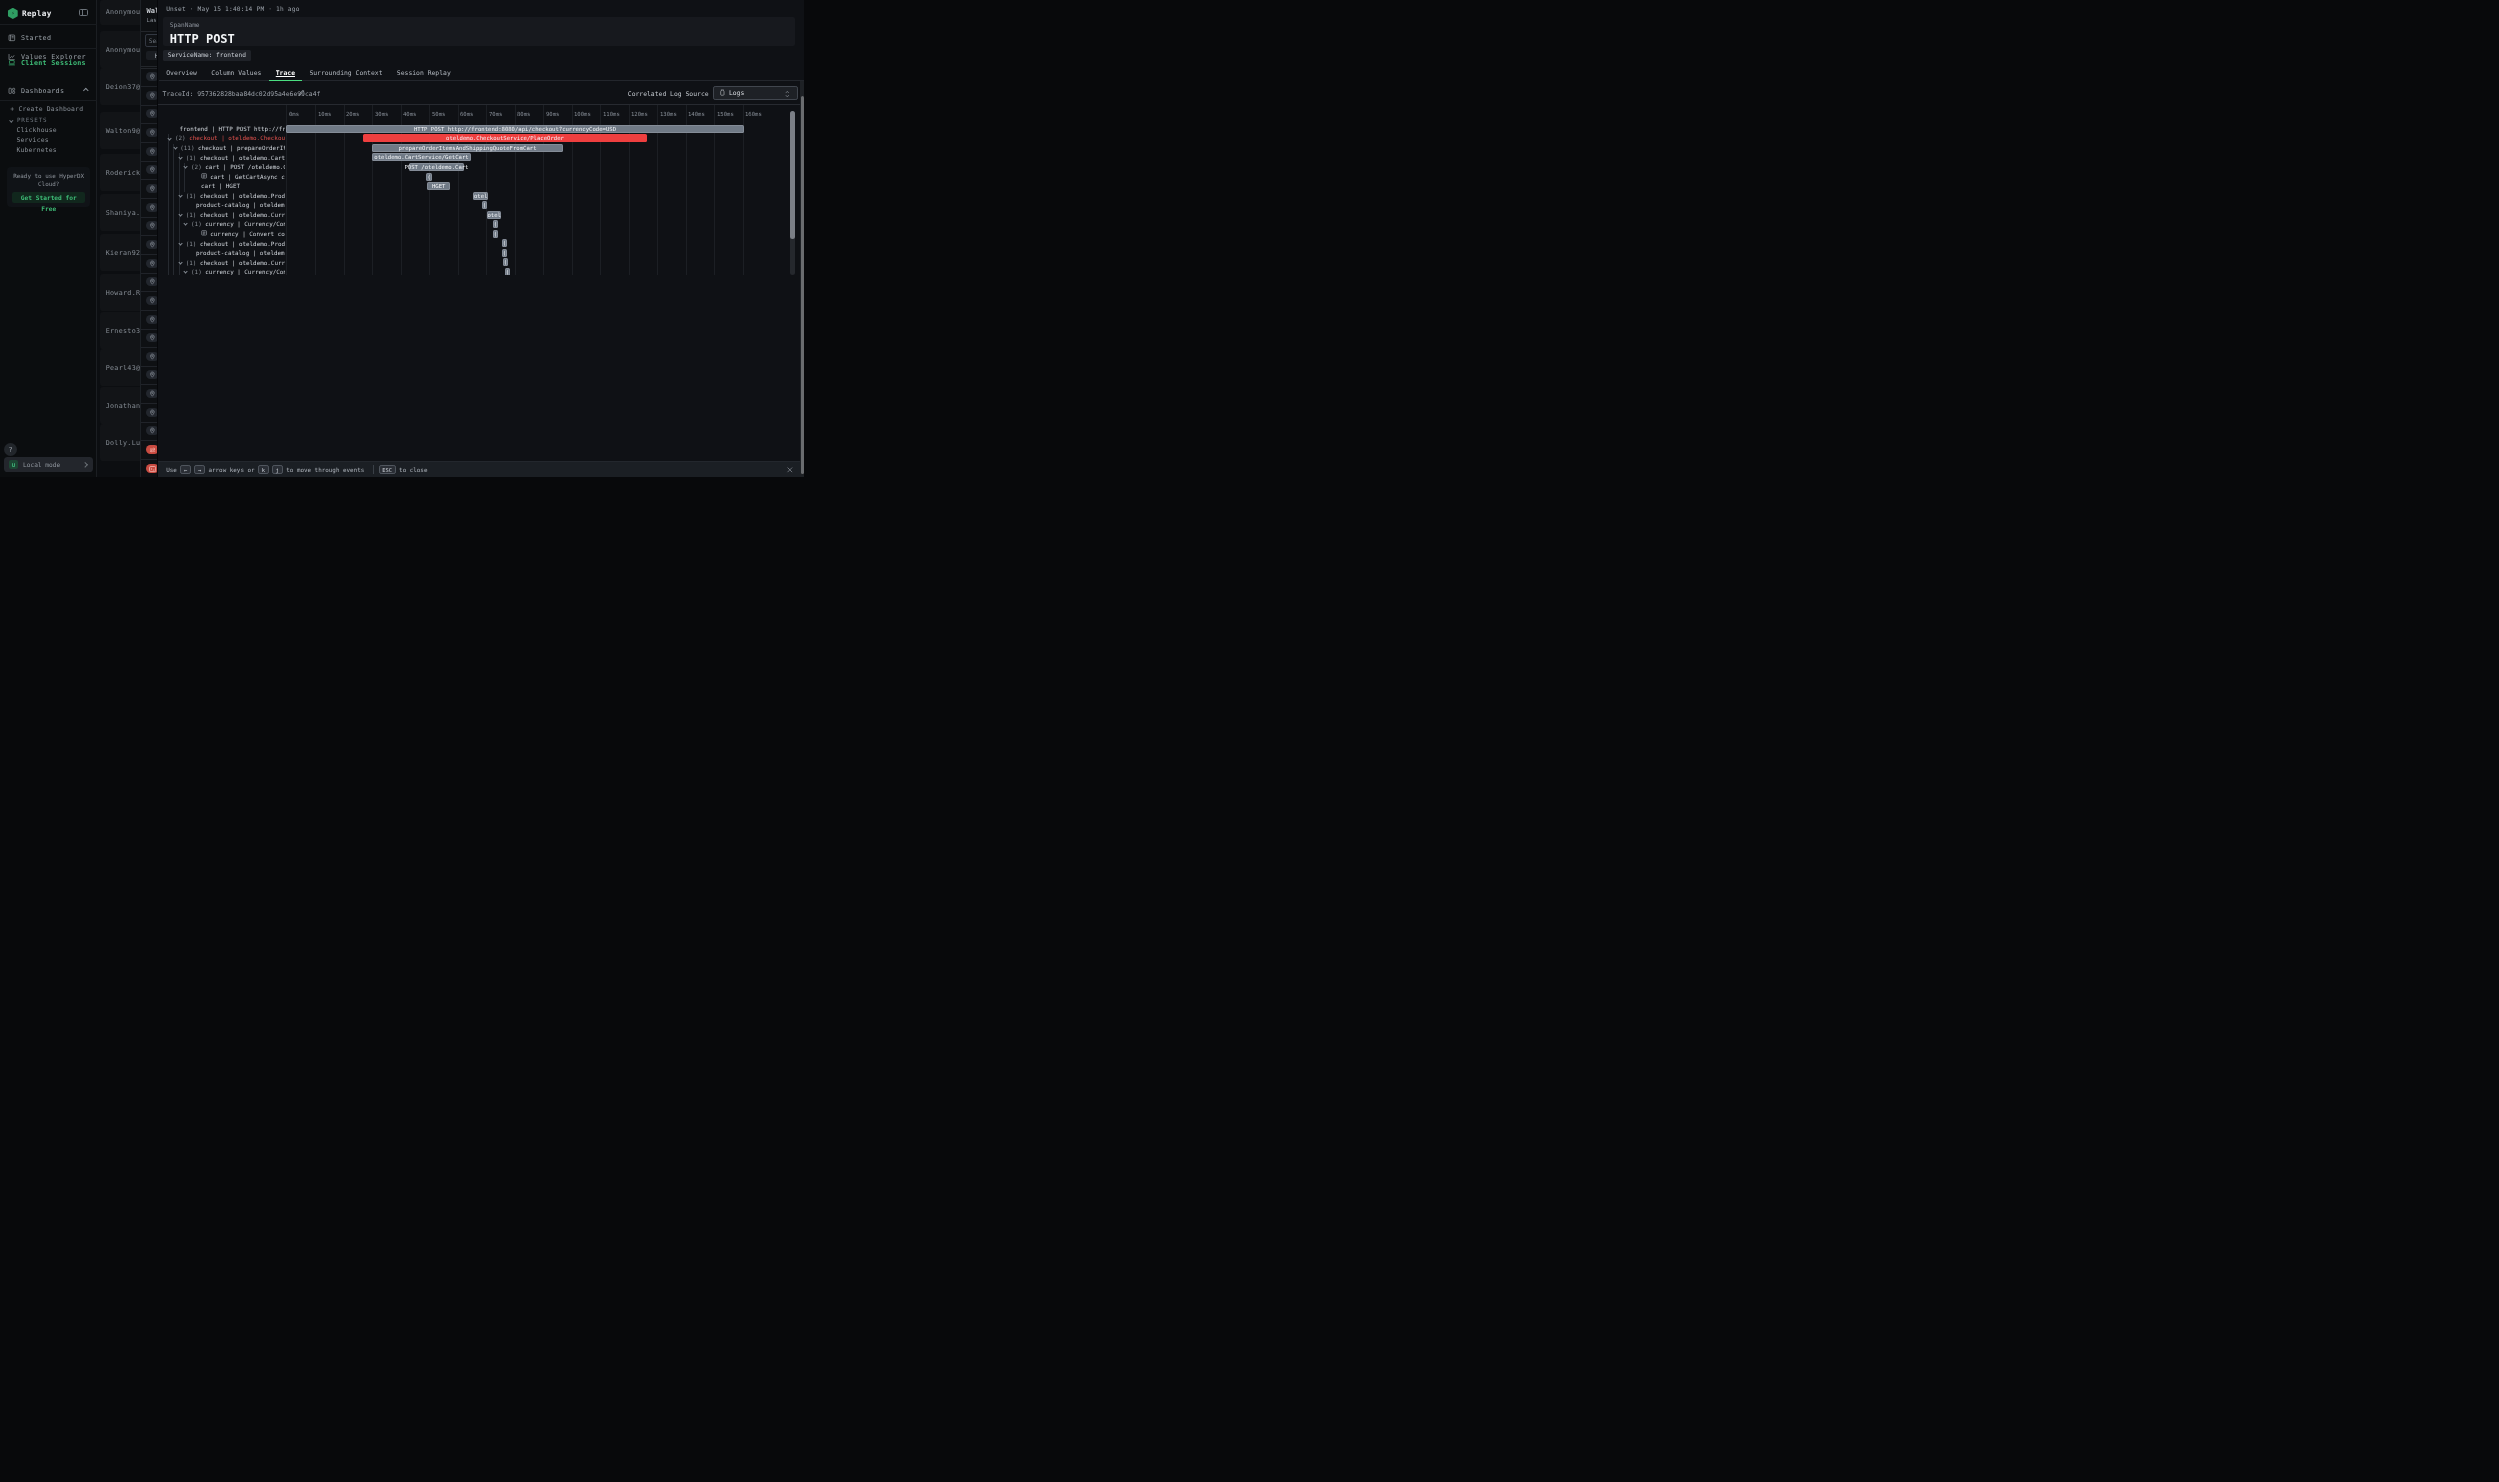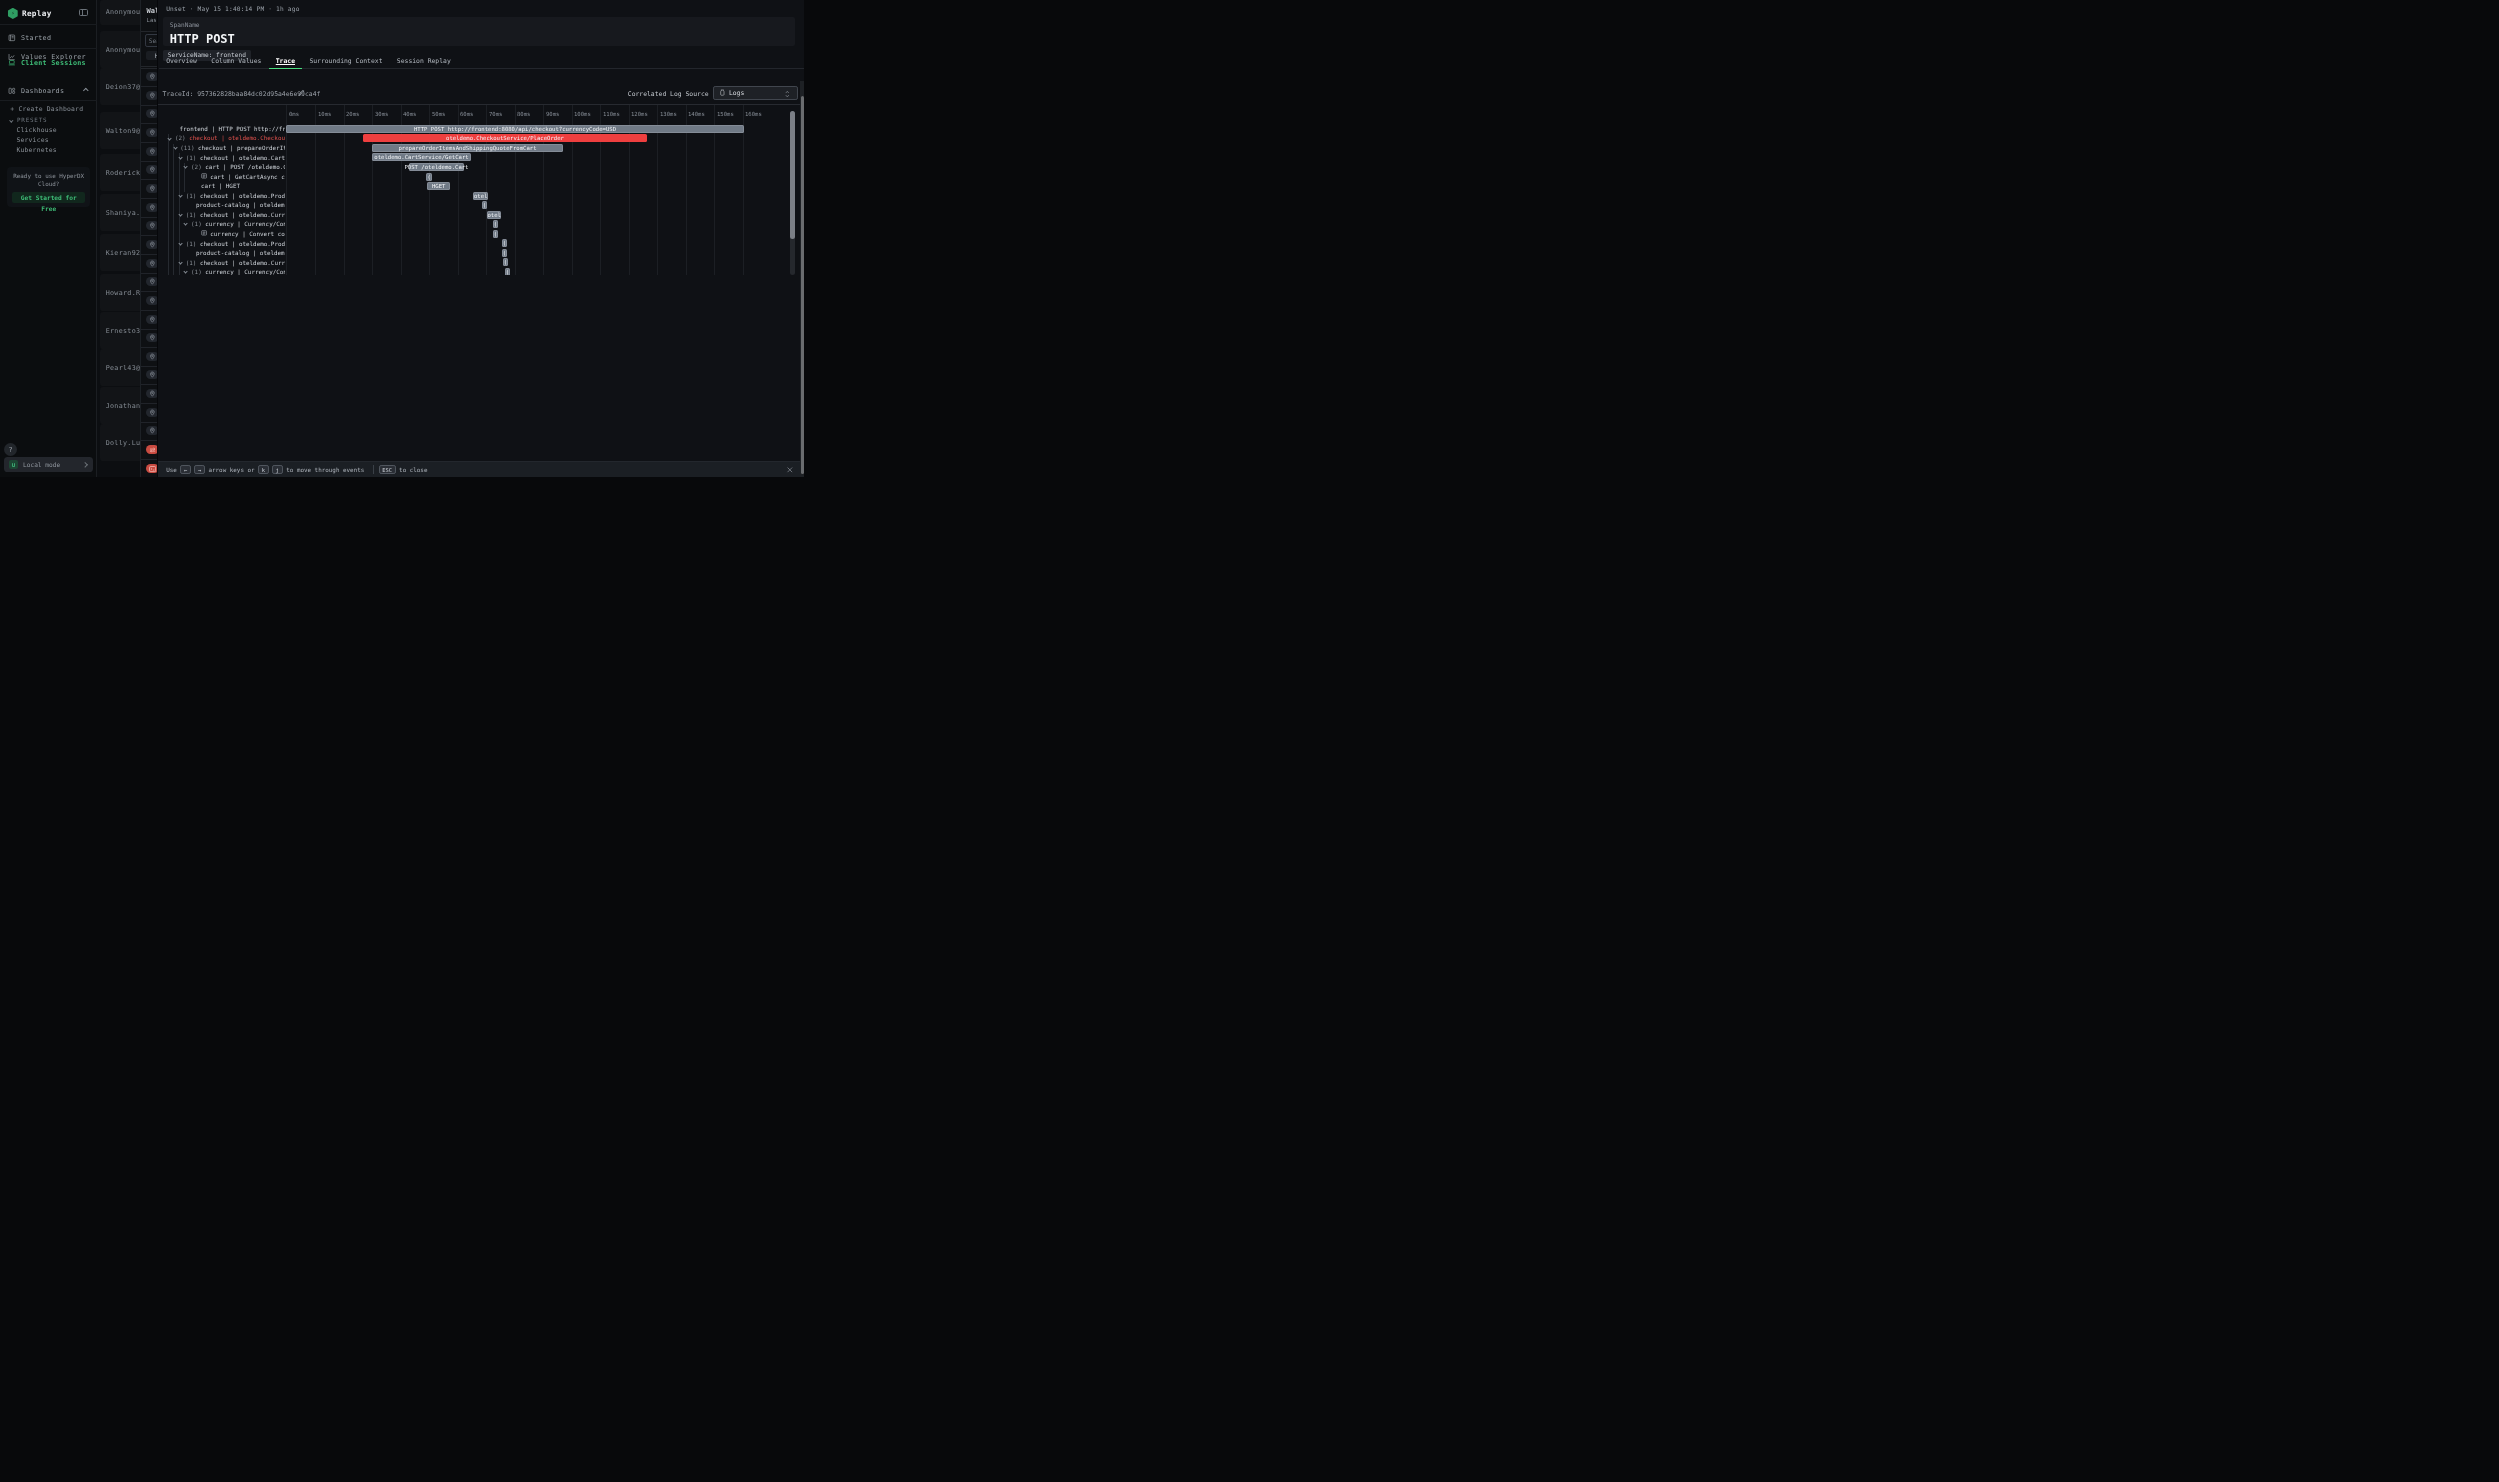--- a/index.html
+++ b/index.html
@@ -53,21 +53,21 @@
   .badge.red { background:#c94b41; }
   .badge svg { display:block; }
 
   
   #drawer { position:absolute; left:157px; top:0; width:647px; height:477px; background:#0f1115; border-left:0.5px solid #06070a; }
   #status-line { position:absolute; left:8.2px; top:4.6px; font-size:6.2px; color:#9aa1a9; letter-spacing:0.2px; }
   #spanname-card { position:absolute; left:4.6px; top:17px; width:632px; height:29px; background:#17191e; border-radius:2.1px; }
   #spanname-label { position:absolute; left:7.2px; top:4.1px; font-size:6.2px; color:#8b919a; }
   #spanname-value { position:absolute; left:7.2px; top:15.4px; font-size:12px; font-weight:bold; color:#f5f7f9; }
   #service-chip { position:absolute; left:4.6px; top:50px; height:10.8px; background:#1f2228; border-radius:1.5px; font-size:6.2px; color:#c6cbd2; line-height:10.8px; padding:0 5.1px; }
-  #tabs { position:absolute; left:1px; top:54px; width:645px; height:15.4px; display:flex; border-bottom:1px solid #23262c; }
+  #tabs { position:absolute; left:1px; top:66px; width:645px; height:15.4px; display:flex; border-bottom:1px solid #23262c; }
   .tab { padding:0 7.2px; font-size:6.4px; color:#b3b9c0; display:flex; align-items:center; cursor:pointer; position:relative; white-space:nowrap; }
   .tab.active { color:#ffffff; font-weight:bold;text-decoration:underline; }
   .tab.active::after { content:""; position:absolute; left:0; right:0; bottom:-1px; height:1.5px; background:#4ade80; }
   #traceid-row { position:absolute; left:4.6px; top:86px; width:638px; height:14.4px; }
   #traceid-text { position:absolute; left:0; top:3.6px; font-size:6.4px; color:#9aa0a8; }
   #traceid-edit { position:absolute; left:135px; top:2.6px; color:#9aa0a8; cursor:pointer; }
   #correlated-label { position:absolute; right:92px; top:4.1px; font-size:6.4px; color:#c2c7cd; }
   #log-source-select { position:absolute; right:2.6px; top:0; width:85px; height:14px; background:#1e2126; border:0.5px solid #41464e; border-radius:2.1px; display:flex; align-items:center; cursor:pointer; color:#d8dce1; font-size:6.4px; }
   #log-source-select svg { margin:0 3.6px 0 4.6px; }
   #select-chevrons { position:absolute; right:4.1px; top:3.1px; color:#8b919a; }

